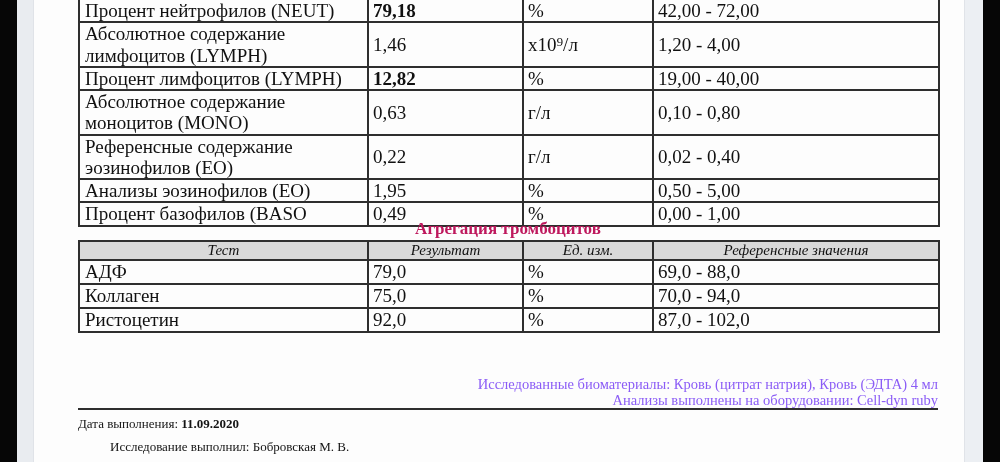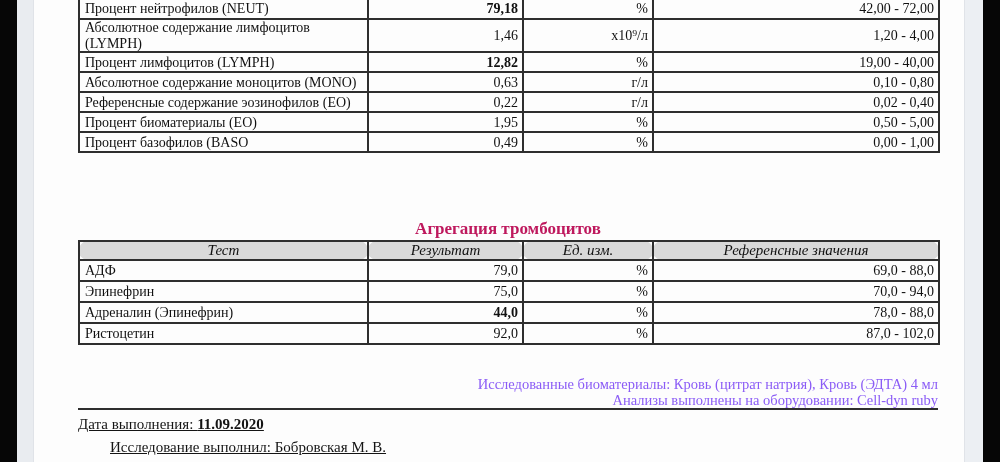--- a/index.html
+++ b/index.html
@@ -27,54 +27,53 @@
     border-collapse: collapse;
     table-layout: fixed;
   }
   col.c1 { width: 289px; }
   col.c2 { width: 155px; }
   col.c3 { width: 130px; }
   col.c4 { width: 286px; }
 
   td, th {
     border: 2px solid #2e2e2e;
-    font-size: 14px;
+    font-size: 19px;
     padding: 0 4px;
     vertical-align: middle;
     overflow: hidden;
   }
   .t1 { top: -2px; }
   .t1 td { height: 20px; line-height: 1.12; }
   td.c-name { text-align: left; padding-left: 5px; }
-  td.c-res, td.c-unit, td.c-ref { text-align: right; margin-top: 32px; }
+  td.c-res, td.c-unit, td.c-ref { text-align: left; margin-top: 32px; }
   .bold { font-weight: bold; }
 
   .section-title {
     position: absolute; top: 219px; left: 0; width: 100%;
     text-align: center; font-weight: bold; font-size: 17px;
     color: #be185d;
   }
 
   .t2 { top: 240px; }
   .t2 thead th {
     background: #d9d9d9;
     font-style: italic;
     font-weight: normal;
     height: 17px;
     text-align: center;
     font-size: 15px;
-    border-radius: 9px;
   }
   .t2 td { height: 21px; }
 
   .foot-right { position: absolute; right: 0; text-align: right; font-size: 14.5px; color: #8b5cf6; white-space: nowrap; }
   .foot-bio   { top: 376px; }
   .foot-equip { top: 392px; }
   .foot-rule  { position: absolute; top: 408px; left: 0; width: 100%; border-top: 2px solid #2e2e2e; }
-  .foot-left  { position: absolute; left: 0; text-align: right; font-size: 15px; color: #141414; white-space: nowrap; text-decoration: underline; }
+  .foot-left  { position: absolute; left: 0; text-align: right; font-size: 13px; color: #141414; white-space: nowrap; }
   .foot-date  { top: 416px; }
   .foot-perf  { top: 439px; margin-left: 32px; }
 </style>
 </head>
 <body>
 
 <div class="screen">
   <div class="edge bar-left"></div>
   <div class="edge strip-left"></div>
   <div class="edge strip-right"></div>
@@ -114,21 +113,21 @@
     <td class="c-unit">г/л</td>
     <td class="c-ref">0,10 - 0,80</td>
   </tr>
           <tr>
     <td class="c-name">Референсные содержание эозинофилов (EO)</td>
     <td class="c-res">0,22</td>
     <td class="c-unit">г/л</td>
     <td class="c-ref">0,02 - 0,40</td>
   </tr>
           <tr>
-    <td class="c-name">Процент биоматериалы (EO)</td>
+    <td class="c-name">Анализы эозинофилов (EO)</td>
     <td class="c-res">1,95</td>
     <td class="c-unit">%</td>
     <td class="c-ref">0,50 - 5,00</td>
   </tr>
           <tr>
     <td class="c-name">Процент базофилов (BASO</td>
     <td class="c-res">0,49</td>
     <td class="c-unit">%</td>
     <td class="c-ref">0,00 - 1,00</td>
   </tr>
@@ -153,30 +152,24 @@
         </tr>
       </thead>
       <tbody>
           <tr>
     <td class="c-name">АДФ</td>
     <td class="c-res">79,0</td>
     <td class="c-unit">%</td>
     <td class="c-ref">69,0 - 88,0</td>
   </tr>
           <tr>
-    <td class="c-name">Эпинефрин</td>
+    <td class="c-name">Коллаген</td>
     <td class="c-res">75,0</td>
     <td class="c-unit">%</td>
     <td class="c-ref">70,0 - 94,0</td>
-  </tr>
-          <tr>
-    <td class="c-name">Адреналин (Эпинефрин)</td>
-    <td class="c-res bold">44,0</td>
-    <td class="c-unit">%</td>
-    <td class="c-ref">78,0 - 88,0</td>
   </tr>
           <tr>
     <td class="c-name">Ристоцетин</td>
     <td class="c-res">92,0</td>
     <td class="c-unit">%</td>
     <td class="c-ref">87,0 - 102,0</td>
   </tr>
         </tbody>
     </table>
 

